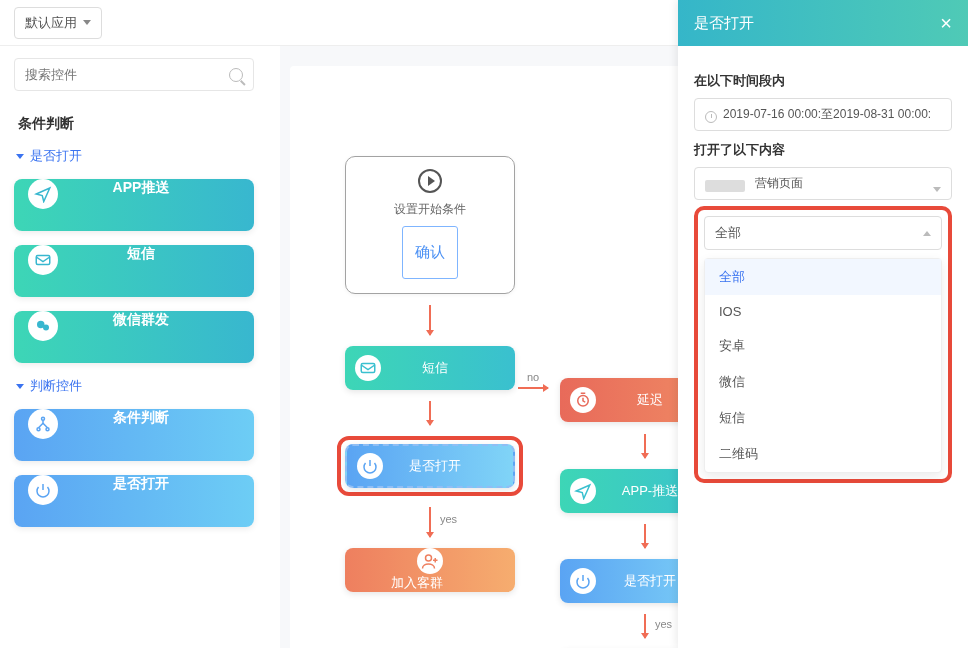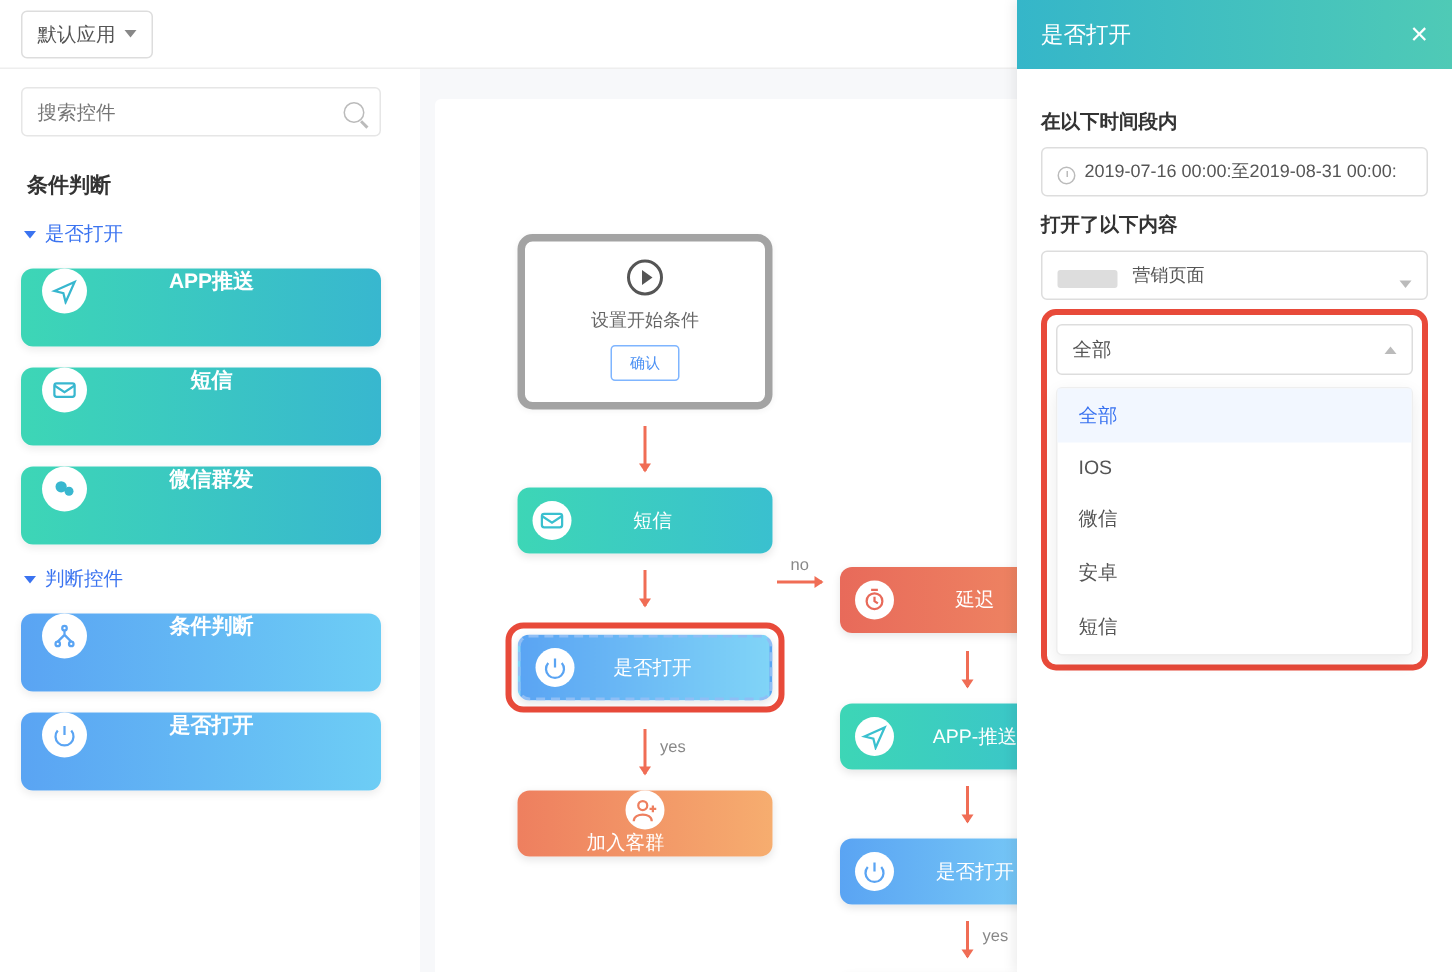--- a/index.html
+++ b/index.html
@@ -29,25 +29,25 @@
 .g-blue  { background: linear-gradient(90deg,#5aa4f3,#6dcdf5); }
 
 
 .svg-icon { width: 18px; height: 18px; }
 
 
 .canvas { position: absolute; left: 280px; top: 46px; right: 0; bottom: 0; background: #f7f8fa; padding-top: 20px; }
 .canvas-inner { background: #fff; margin: 0 10px; padding: 60px 20px 40px; min-height: 100%; border-radius: 4px; position: relative; }
 
 
-.start-node { width: 170px; margin: 0 auto; border: 5px solid #a3a3a3; border-radius: 10px; padding: 12px 0 14px; text-align: center; background:#fff; box-shadow: 0 1px 4px rgba(0,0,0,0.05); position:relative;}
+.start-node { width: 170px; margin: 0 auto; border: 1px solid #a3a3a3; border-radius: 10px; padding: 12px 0 14px; text-align: center; background:#fff; box-shadow: 0 1px 4px rgba(0,0,0,0.05); position:relative;}
 .start-play { width: 24px; height: 24px; border: 2px solid #555; border-radius: 50%; margin: 0 auto 8px; position: relative; }
 .start-play::after { content:""; position:absolute; left:8px; top:5px; width:0;height:0; border-left:7px solid #555; border-top:5px solid transparent; border-bottom:5px solid transparent;}
 .start-text { font-size: 12px; color:#666; margin-bottom:8px;}
-.start-btn { display:inline-block; border:1px solid #7fb5ff; color:#4a90f4; font-size:10px; padding:4px 12px; border-radius:3px; cursor:pointer;}
+.start-btn { display:inline-block; border:1px solid #7fb5ff; color:#4a90f4; font-size:15px; padding:16px 12px; border-radius:3px; cursor:pointer;}
 
 
 .v-arrow { width:2px; background: linear-gradient(#f06d55,#f06d55); margin:11px auto; position:relative;}
 .v-arrow::after{content:"";position:absolute;bottom:-1px;left:-3px;width:0;height:0;border-left:4px solid transparent;border-right:4px solid transparent;border-top:6px solid #f06d55;}
 .v-arrow.short{height:24px;}
 .v-arrow.med{height:30px;}
 .edge-label{position:absolute;font-size:11px;color:#888;background:#ffffff;padding:0 3px;}
 
 
 .flow-node{width:170px;height:44px;border-radius:8px;display:flex;align-items:center;color:#fff;padding-left:10px;box-shadow:0 2px 6px rgba(0,0,0,0.1);position:relative;}
@@ -283,20 +283,21 @@
     </div>
 
     <div class="dropdown-highlight">
       <div class="dd-select">
         <span>全部</span>
         <span class="sel-caret"></span>
       </div>
       <div class="dd-menu">
         <div class="dd-item active">全部</div>
         <div class="dd-item">IOS</div>
+        <div class="dd-item">安卓</div>
         <div class="dd-item">微信</div>
-        <div class="dd-item">安卓</div>
         <div class="dd-item">短信</div>
+        <div class="dd-item">二维码</div>
       </div>
     </div>
 
   </div>
 </div>
 
 </body></html>

